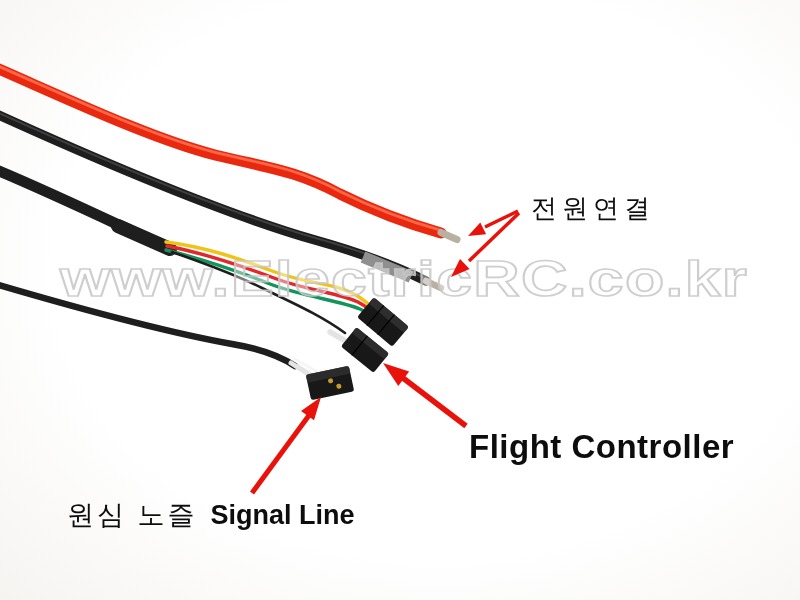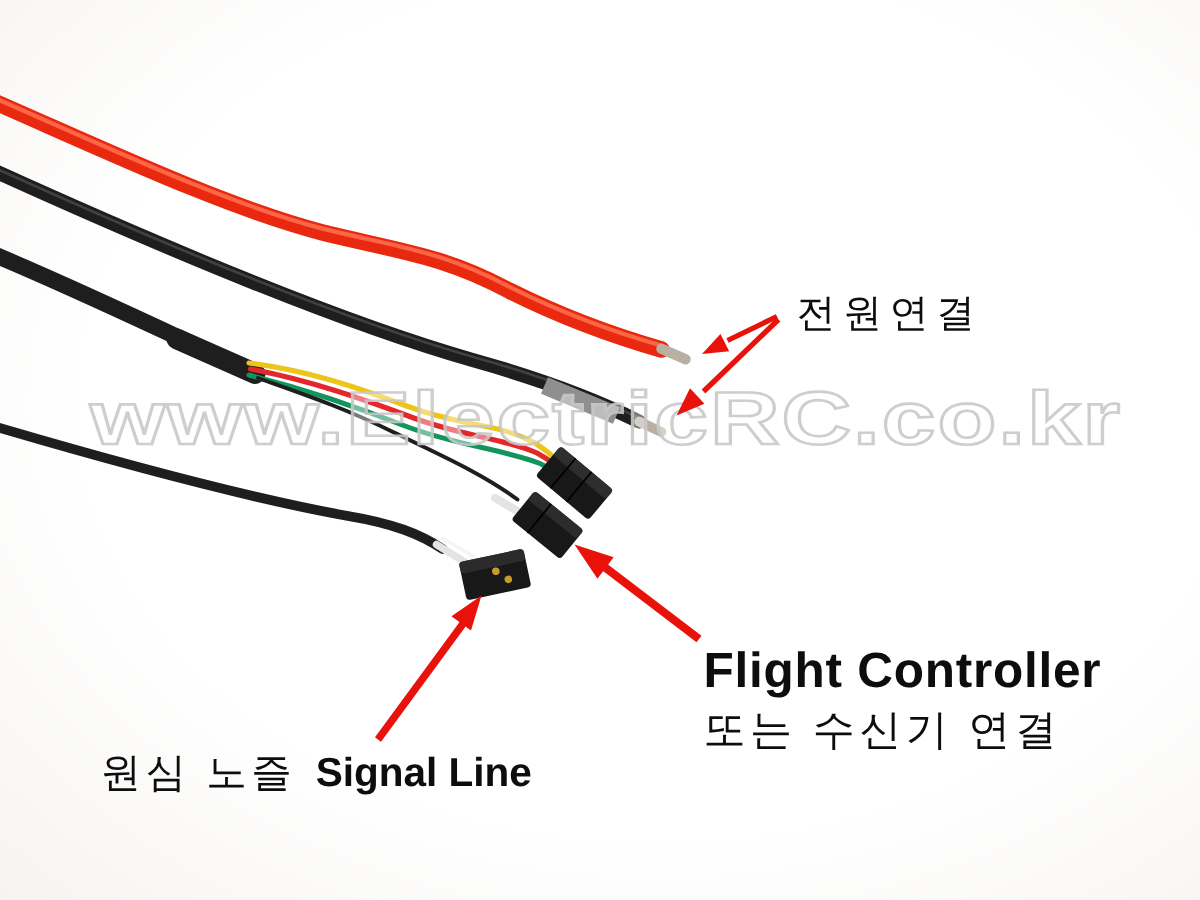--- a/index.html
+++ b/index.html
@@ -99,20 +99,19 @@
       <polygon points="321,397 314,420.3 301,410.9" fill="#e8120b"></polygon>
     </g>
   </svg>
 
   <div class="label" id="power-label">
     <div class="l2">전원연결</div>
   </div>
 
   <div class="label" id="fc-label">
     <div class="l1">Flight Controller</div>
-    <div class="l2">또는 수신기 연결</div>
   </div>
 
   <div class="label" id="signal-label">
     <span class="kr">원심 노즐</span><span class="en">Signal Line</span>
   </div>
 
 </div>
 
 </body></html>

